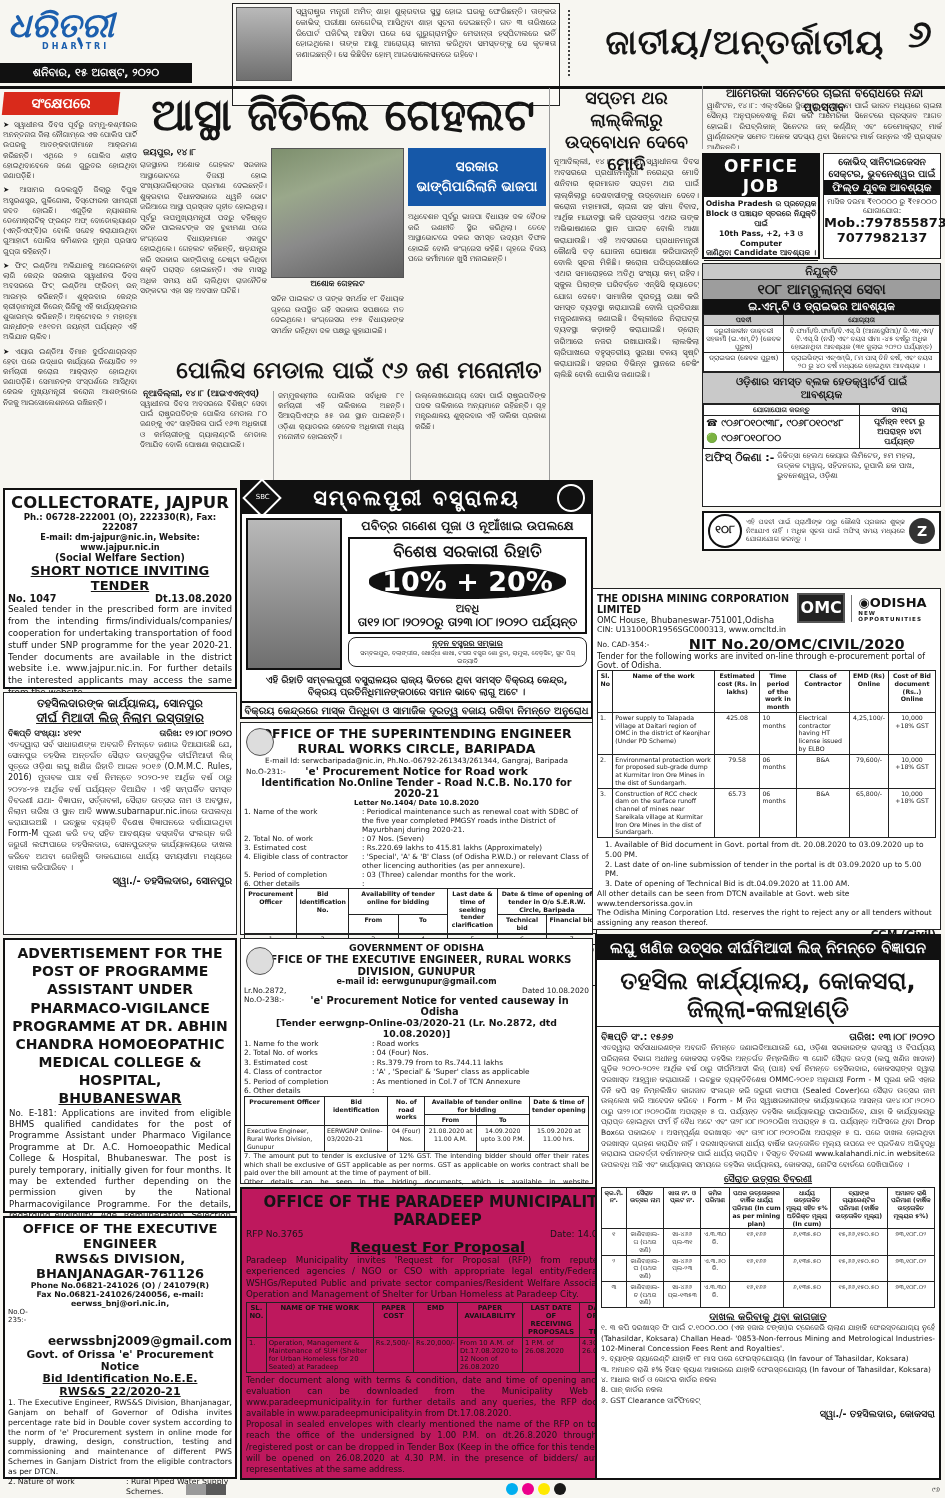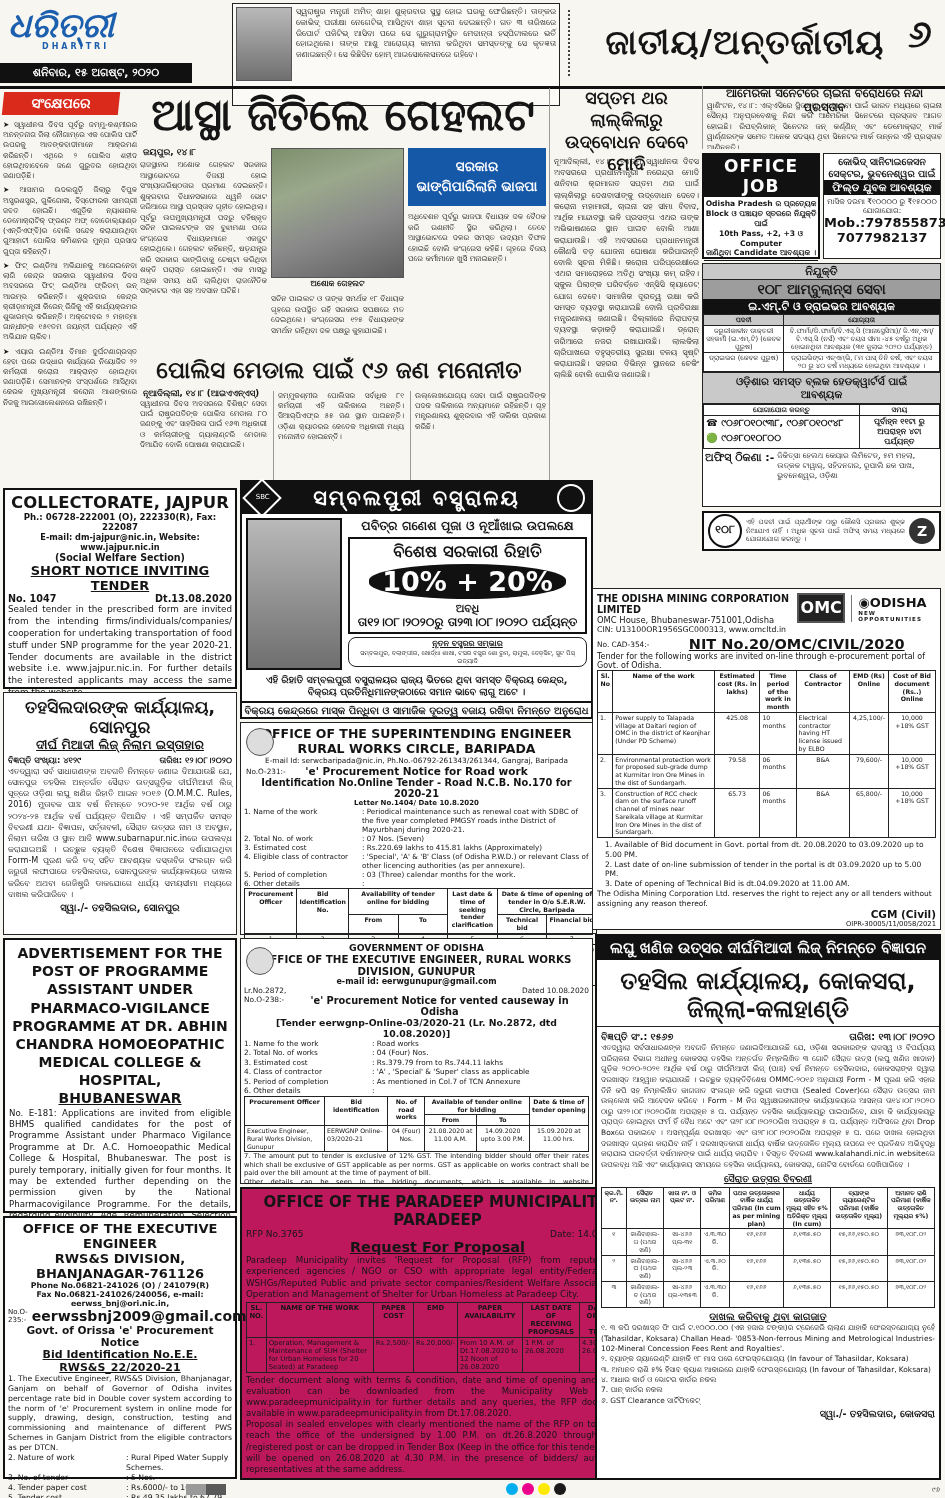--- a/index.html
+++ b/index.html
@@ -60,21 +60,21 @@
   <div class="abs just" style="left:140px;top:160px;width:127px;height:196px;font-size:7.5px;line-height:1.4;overflow:hidden;">ରାଜସ୍ଥାନର ଅଶୋକ ଗେହଲଟ ସରକାର ଆସ୍ଥାଭୋଟରେ ବିଜୟୀ ହୋଇ ସଂଖ୍ୟାଗରିଷ୍ଠତାର ପ୍ରମାଣ ଦେଇଛନ୍ତି। ଶୁକ୍ରବାର ବିଧାନସଭାରେ ଧ୍ୱନି ଭୋଟ ଜରିଆରେ ଆସ୍ଥା ପ୍ରସ୍ତାବ ଗୃହୀତ ହୋଇଥିଲା। ପୂର୍ବରୁ ଉପମୁଖ୍ୟମନ୍ତ୍ରୀ ପଦରୁ ବହିଷ୍କୃତ ସଚିନ ପାଇଲଟଙ୍କ ସହ ବୁଝାମଣା ପରେ କଂଗ୍ରେସ ବିଧାୟକମାନେ ଏକଜୁଟ ହୋଇଥିଲେ। ଗେହଲଟ କହିଛନ୍ତି, ଷଡ଼ଯନ୍ତ୍ର କରି ସରକାର ଭାଙ୍ଗିବାକୁ ଚେଷ୍ଟା କରିଥିବା ଶକ୍ତି ପରାସ୍ତ ହୋଇଛନ୍ତି। ଏକ ମାସରୁ ଅଧିକ ସମୟ ଧରି ଚାଲିଥିବା ରାଜନୈତିକ ସଙ୍କଟର ଏହା ସହ ଅବସାନ ଘଟିଛି।</div>
   <div class="abs photo" style="left:271px;top:148px;width:133px;height:130px;border:1px solid #555;"></div>
   <div class="abs ctr bold" style="left:271px;top:279px;width:133px;font-size:8px;">ଅଶୋକ ଗେହଲଟ</div>
   <div class="abs ctr" style="left:408px;top:148px;width:138px;height:58px;background:#1658a8;color:#fff;font-weight:bold;font-size:13.5px;line-height:1.5;padding-top:8px;">
     <div>ସରକାର</div>
     <div>ଭାଙ୍ଗିପାରିଲାନି ଭାଜପା</div>
   </div>
   <div class="abs just" style="left:408px;top:212px;width:138px;height:144px;font-size:7.5px;line-height:1.4;overflow:hidden;">ଅଧିବେଶନ ପୂର୍ବରୁ ଭାଜପା ବିଧାୟକ ଦଳ ବୈଠକ କରି ରଣନୀତି ସ୍ଥିର କରିଥିଲା। ତେବେ ଆସ୍ଥାଭୋଟରେ ଦଳର ସମସ୍ତ ଉଦ୍ୟମ ବିଫଳ ହୋଇଛି ବୋଲି କଂଗ୍ରେସ କହିଛି। ଗୃହରେ ବିଜୟ ପରେ କର୍ମୀମାନେ ଖୁସି ମନାଇଛନ୍ତି।</div>
   <div class="abs just" style="left:271px;top:294px;width:133px;height:62px;font-size:7.5px;line-height:1.4;overflow:hidden;">ସଚିନ ପାଇଲଟ ଓ ତାଙ୍କ ସମର୍ଥକ ୧୮ ବିଧାୟକ ଗୃହରେ ଉପସ୍ଥିତ ରହି ସରକାର ସପକ୍ଷରେ ମତ ଦେଇଥିଲେ। କଂଗ୍ରେସର ୧୨୫ ବିଧାୟକଙ୍କ ସମର୍ଥନ ରହିଥିବା ଦଳ ପକ୍ଷରୁ କୁହାଯାଇଛି।</div>
 
-  <div class="abs ctr" style="left:136px;top:357px;width:406px;font-size:23px;font-weight:bold;">ପୋଲିସ ମେଡାଲ ପାଇଁ ୯୬ ଜଣ ମନୋନୀତ</div>
+  <div class="abs ctr" style="left:156px;top:357px;width:406px;font-size:23px;font-weight:bold;">ପୋଲିସ ମେଡାଲ ପାଇଁ ୯୬ ଜଣ ମନୋନୀତ</div>
   <div class="abs bold" style="left:143px;top:388px;font-size:8.5px;">ନୂଆଦିଲ୍ଲୀ, ୧୪।୮ (ଆଇଏଏନ୍‌ଏସ୍)</div>
   <div class="abs just" style="left:140px;top:399px;width:127px;height:84px;font-size:7.4px;line-height:1.38;overflow:hidden;">ସ୍ୱାଧୀନତା ଦିବସ ଅବସରରେ ବିଶିଷ୍ଟ ସେବା ପାଇଁ ରାଷ୍ଟ୍ରପତିଙ୍କ ପୋଲିସ ମେଡାଲ ୮୦ ଜଣଙ୍କୁ ଏବଂ ସାହସିକତା ପାଇଁ ୧୬୩ ଅଧିକାରୀ ଓ କର୍ମଚାରୀଙ୍କୁ ଗ୍ୟାଲାଣ୍ଟରି ମେଡାଲ ଦିଆଯିବ ବୋଲି ଘୋଷଣା କରାଯାଇଛି।</div>
   <div class="abs just colrule" style="left:273px;top:391px;width:131px;height:92px;font-size:7.4px;line-height:1.38;overflow:hidden;padding-left:4px;">ଜମ୍ମୁକଶ୍ମୀର ପୋଲିସର ସର୍ବାଧିକ ୮୧ କର୍ମଚାରୀ ଏହି ତାଲିକାରେ ଅଛନ୍ତି। ସିଆର୍‌ପିଏଫ୍‌ର ୫୫ ଜଣ ସ୍ଥାନ ପାଇଛନ୍ତି। ଓଡ଼ିଶା କ୍ୟାଡରର କେତେକ ଅଧିକାରୀ ମଧ୍ୟ ମନୋନୀତ ହୋଇଛନ୍ତି।</div>
   <div class="abs just colrule" style="left:410px;top:391px;width:136px;height:92px;font-size:7.4px;line-height:1.38;overflow:hidden;padding-left:4px;">ଉଲ୍ଲେଖଯୋଗ୍ୟ ସେବା ପାଇଁ ରାଷ୍ଟ୍ରପତିଙ୍କ ପଦକ ତାଲିକାରେ ଅନ୍ୟମାନେ ରହିଛନ୍ତି। ଗୃହ ମନ୍ତ୍ରଣାଳୟ ଶୁକ୍ରବାର ଏହି ତାଲିକା ପ୍ରକାଶ କରିଛି।</div>
 
   <div class="abs ctr colrule" style="left:549px;top:88px;width:150px;font-size:17.5px;font-weight:bold;line-height:1.25;padding-left:4px;">ସପ୍ତମ ଥର ଲାଲ୍‌କିଲାରୁ ଉଦ୍‌ବୋଧନ ଦେବେ ମୋଦି</div>
   <div class="abs just colrule" style="left:549px;top:156px;width:150px;height:428px;font-size:7.9px;line-height:1.42;overflow:hidden;padding-left:4px;">ନୂଆଦିଲ୍ଲୀ, ୧୪।୮: ୭୪ତମ ସ୍ୱାଧୀନତା ଦିବସ ଅବସରରେ ପ୍ରଧାନମନ୍ତ୍ରୀ ନରେନ୍ଦ୍ର ମୋଦି ଶନିବାର କ୍ରମାଗତ ସପ୍ତମ ଥର ପାଇଁ ଲାଲ୍‌କିଲାରୁ ଦେଶବାସୀଙ୍କୁ ଉଦ୍‌ବୋଧନ ଦେବେ। କରୋନା ମହାମାରୀ, ଚାଇନା ସହ ସୀମା ବିବାଦ, ଆର୍ଥିକ ମାନ୍ଦାବସ୍ଥା ଭଳି ପ୍ରସଙ୍ଗ ଏଥର ତାଙ୍କ ଅଭିଭାଷଣରେ ସ୍ଥାନ ପାଇବ ବୋଲି ଆଶା କରାଯାଉଛି। ଏହି ଅବସରରେ ପ୍ରଧାନମନ୍ତ୍ରୀ କୌଣସି ବଡ଼ ଯୋଜନା ଘୋଷଣା କରିପାରନ୍ତି ବୋଲି ସୂଚନା ମିଳିଛି। କରୋନା ପରିପ୍ରେକ୍ଷୀରେ ଏଥର ସମାରୋହରେ ଅତିଥି ସଂଖ୍ୟା କମ୍ ରହିବ। ସ୍କୁଲ ପିଲାଙ୍କ ପରିବର୍ତ୍ତେ ଏନ୍‌ସିସି କ୍ୟାଡେଟ୍ ଯୋଗ ଦେବେ। ସାମାଜିକ ଦୂରତ୍ୱ ରକ୍ଷା କରି ସମସ୍ତ ବ୍ୟବସ୍ଥା କରାଯାଇଛି ବୋଲି ପ୍ରତିରକ୍ଷା ମନ୍ତ୍ରଣାଳୟ ଜଣାଇଛି। ଦିଲ୍ଲୀରେ ନିରାପତ୍ତା ବ୍ୟବସ୍ଥା କଡ଼ାକଡ଼ି କରାଯାଇଛି। ଡ୍ରୋନ୍ ଜରିଆରେ ନଜର ରଖାଯାଉଛି। ଲାଲକିଲା ଚାରିପାଖରେ ବହୁସ୍ତରୀୟ ସୁରକ୍ଷା ବଳୟ ସୃଷ୍ଟି କରାଯାଇଛି। ସହରର ବିଭିନ୍ନ ସ୍ଥାନରେ ଚେକିଂ ଚାଲିଛି ବୋଲି ପୋଲିସ ଜଣାଇଛି।</div>
 
   <div class="abs ctr bold colrule" style="left:702px;top:86px;width:240px;font-size:11.5px;padding-left:4px;">ଆମେରିକା ସିନେଟରେ ଚାଇନା ବିରୋଧରେ ନିନ୍ଦା ପ୍ରସ୍ତାବ</div>
   <div class="abs just colrule" style="left:702px;top:101px;width:240px;height:48px;font-size:7.7px;line-height:1.35;overflow:hidden;padding-left:4px;">ୱାଶିଂଟନ, ୧୪।୮: ଏଲ୍‌ଏସିରେ ସ୍ଥିତାବସ୍ଥା ବଦଳାଇବା ପାଇଁ ଭାରତ ମଧ୍ୟରେ ଚାଇନା ସୈନ୍ୟ ଅନୁପ୍ରବେଶକୁ ନିନ୍ଦା କରି ଆମେରିକା ସିନେଟରେ ପ୍ରସ୍ତାବ ଆଗତ ହୋଇଛି। ରିପବ୍ଲିକାନ୍ ସିନେଟର ଜନ୍ କର୍ଣ୍ଣିନ୍ ଏବଂ ଡେମୋକ୍ରାଟ୍ ମାର୍କ ୱାର୍ଣ୍ଣରଙ୍କ ସମେତ ଅନେକ ସଦସ୍ୟ ଥିବା ସିନେଟର ମାର୍କ ଉନ୍ନର ଏହି ପ୍ରସ୍ତାବ ଆଣିଛନ୍ତି।</div>
@@ -182,28 +182,28 @@
           <div class="bold u" style="font-size:8px;">ନୂତନ ବସ୍ତ୍ରର ସମ୍ଭାର</div>
           <div style="font-size:6.2px;">ସମ୍ବଲପୁର, ବଲାଙ୍ଗୀର, ଖୋର୍ଦ୍ଧା ଶାଖା, ଟସର ବସ୍ତ୍ର ଶୋ ରୁମ୍, ରାମୁଲା, ବେଡ଼ସିଟ୍, ସୁଟ ପିସ୍ ଇତ୍ୟାଦି</div>
         </div>
       </div>
     </div>
     <div class="ctr bold" style="font-size:9.6px;padding:0 8px;">ଏହି ରିହାତି ସମ୍ବଲପୁରୀ ବସ୍ତ୍ରାଳୟର ରାଜ୍ୟ ଭିତରେ ଥିବା ସମସ୍ତ ବିକ୍ରୟ କେନ୍ଦ୍ର, ବିକ୍ରୟ ପ୍ରତିନିଧିମାନଙ୍କଠାରେ ସମାନ ଭାବେ ଲାଗୁ ଅଟେ ।</div>
     <div class="ctr bold" style="font-size:10px;border-top:2px solid #111;margin-top:3px;padding:2px 0;">ବିକ୍ରୟ କେନ୍ଦ୍ରରେ ମାସ୍କ ପିନ୍ଧିବା ଓ ସାମାଜିକ ଦୂରତ୍ୱ ବଜାୟ ରଖିବା ନିମନ୍ତେ ଅନୁରୋଧ</div>
   </div>
 
   <div class="abs b1" style="left:3px;top:692px;width:234px;height:243px;padding:4px;background:#fff;">
-    <div class="ctr bold" style="font-size:17px;text-align:center;">ତହସିଲଦାରଙ୍କ କାର୍ଯ୍ୟାଳୟ, ସୋନପୁର</div>
+    <div class="ctr bold" style="font-size:11px;text-align:center;">ତହସିଲଦାରଙ୍କ କାର୍ଯ୍ୟାଳୟ, ସୋନପୁର</div>
     <div class="ctr bold u" style="font-size:12.5px;">ଦୀର୍ଘ ମିଆଦୀ ଲିଜ୍ ନିଲାମ ଇସ୍ତାହାର</div>
     <div class="flexrow bold" style="font-size:8.4px;margin-top:2px;">
       <span>ବିଜ୍ଞପ୍ତି ସଂଖ୍ୟା: ୪୧୨୯</span>
       <span>ତାରିଖ: ୧୨।୦୮।୨୦୨୦</span>
     </div>
     <div class="just" style="font-size:8.1px;line-height:1.38;">ଏତଦ୍ୱାରା ସର୍ବ ସାଧାରଣଙ୍କ ଅବଗତି ନିମନ୍ତେ ଜଣାଇ ଦିଆଯାଉଛି ଯେ, ସୋନପୁର ତହସିଲ ଅନ୍ତର୍ଗତ ସୈରାତ ଉତ୍ସଗୁଡ଼ିକ ଦୀର୍ଘମିଆଦୀ ଲିଜ୍ ସୂତ୍ରେ ଓଡ଼ିଶା ଲଘୁ ଖଣିଜ ରିହାତି ଆଇନ ୨୦୧୬ (O.M.M.C. Rules, 2016) ମୁତାବକ ପାଞ୍ଚ ବର୍ଷ ନିମନ୍ତେ ୨୦୨୦-୨୧ ଆର୍ଥିକ ବର୍ଷ ଠାରୁ ୨୦୨୪-୨୫ ଆର୍ଥିକ ବର୍ଷ ପର୍ଯ୍ୟନ୍ତ ଦିଆଯିବ । ଏହି ସମ୍ପର୍କିତ ସମସ୍ତ ବିବରଣୀ ଯଥା- ବିଜ୍ଞାପନ, ସର୍ତ୍ତାବଳୀ, ସୈରାତ ଉତ୍ସର ନାମ ଓ ଅବସ୍ଥାନ, ନିଲାମ ତାରିଖ ଓ ସ୍ଥାନ ଆଦି www.subarnapur.nic.inରେ ଉପଲବ୍ଧ କରାଯାଇଅଛି । ଇଚ୍ଛୁକ ବ୍ୟକ୍ତି ବିଶେଷ ବିଜ୍ଞାପନରେ ଦର୍ଶାଯାଇଥିବା Form-M ପୂରଣ କରି ତଦ୍ ସହିତ ଆବଶ୍ୟକ ଦସ୍ତାବିଜ ସଂଲଗ୍ନ କରି ଜରୁରୀ ଲଫାପାରେ ତହସିଲଦାର, ସୋନପୁରଙ୍କ କାର୍ଯ୍ୟାଳୟରେ ଦାଖଲ କରିବେ ଅଥବା ରେଜିଷ୍ଟ୍ରି ଡାକଯୋଗେ ଧାର୍ଯ୍ୟ ସମୟସୀମା ମଧ୍ୟରେ ଦାଖଲ କରିପାରିବେ ।</div>
-    <div class="rt bold" style="font-size:10px;margin-top:2px;text-align:center;">ସ୍ୱା./- ତହସିଲଦାର, ସୋନପୁର</div>
+    <div class="rt bold" style="font-size:10px;margin-top:2px;">ସ୍ୱା./- ତହସିଲଦାର, ସୋନପୁର</div>
   </div>
 
   <div class="abs b1" style="left:240px;top:722px;width:353px;height:213px;padding:3px;background:#fff;">
     <div style="position:absolute;left:5px;top:5px;width:26px;height:26px;border:1px solid #555;border-radius:50%;background:#ddd;"></div>
     <div class="ctr bold" style="font-size:12.5px;">OFFICE OF THE SUPERINTENDING ENGINEER</div>
     <div class="ctr bold" style="font-size:12.5px;">RURAL WORKS CIRCLE, BARIPADA</div>
     <div class="ctr" style="font-size:7.3px;">E-mail Id: serwcbaripada@nic.in, Ph.No.-06792-261343/261344, Gangraj, Baripada</div>
     <div style="position:absolute;left:5px;top:44px;font-size:7.3px;">No.O-231:-</div>
     <div class="ctr bold" style="font-size:10.5px;">'e' Procurement Notice for Road work</div>
     <div class="ctr bold" style="font-size:9.8px;">Identification No.Online Tender - Road N.C.B. No.170 for 2020-21</div>
@@ -386,21 +386,21 @@
 
   </div>
 
   <div class="abs b2" style="left:3px;top:1216px;width:234px;height:263px;padding:3px;background:#fff;">
     <div class="ctr bold" style="font-size:13px;">OFFICE OF THE EXECUTIVE ENGINEER</div>
     <div class="ctr bold" style="font-size:13px;">RWS&amp;S DIVISION, BHANJANAGAR-761126</div>
     <div class="ctr bold" style="font-size:7.8px;">Phone No.06821-241026 (O) / 241079(R)</div>
     <div class="ctr bold" style="font-size:7.8px;">Fax No.06821-241026/240056, e-mail: eerwss_bnj@ori.nic.in,</div>
     <div style="display:flex;gap:4px;">
       <span style="font-size:7px;">No.O-235:-</span>
-      <span class="bold ctr" style="font-size:14px;flex:1;">eerwssbnj2009@gmail.com</span>
+      <span class="bold ctr" style="font-size:12px;flex:1;margin-top:26px;">eerwssbnj2009@gmail.com</span>
     </div>
     <div class="ctr bold" style="font-size:10.6px;">Govt. of Orissa 'e' Procurement Notice</div>
     <div class="ctr bold u" style="font-size:11px;">Bid Identification No.E.E. RWS&amp;S_22/2020-21</div>
     <div class="just" style="font-size:7.7px;line-height:1.28;">1. The Executive Engineer, RWS&amp;S Division, Bhanjanagar, Ganjam on behalf of Governor of Odisha invites percentage rate bid in Double cover system according to the norm of 'e' Procurement system in online mode for supply, drawing, design, construction, testing and commissioning and maintenance of different PWS Schemes in Ganjam District from the eligible contractors as per DTCN.</div>
     <div style="font-size:7.7px;line-height:1.3;">
       <div style="display:flex;">
           <span style="width:118px;flex:0 0 auto;">2. Nature of work</span>
           <span>: Rural Piped Water Supply Schemes.</span>
         </div>
       <div style="display:flex;">
@@ -476,20 +476,21 @@
             <td>06 months</td>
         <td class="ctr">B&amp;A</td>
             <td class="ctr">65,800/-</td>
         <td class="ctr">10,000 +18% GST</td>
       </tr>
     </tbody>
       </table>
     <div style="font-size:7.5px;line-height:1.3;margin-top:2px;padding-left:8px;">1.  Available of Bid document in Govt. portal from dt. 20.08.2020 to 03.09.2020 up to 5.00 PM.</div>
     <div style="font-size:7.5px;line-height:1.3;padding-left:8px;">2.  Last date of on-line submission of tender in the portal is dt  03.09.2020 up to 5.00 PM.</div>
     <div style="font-size:7.5px;line-height:1.3;padding-left:8px;">3.  Date of opening of Technical Bid is dt.04.09.2020 at 11.00 AM.</div>
+    <div style="font-size:7.5px;line-height:1.3;">All other details can be seen from DTCN available at Govt. web site www.tendersorissa.gov.in</div>
     <div style="font-size:7.5px;line-height:1.3;">The Odisha Mining Corporation Ltd. reserves the right to reject any or all tenders without assigning any reason thereof.</div>
     <div class="rt bold" style="font-size:10.5px;">CGM (Civil)</div>
     <div class="rt oipr">OIPR-30005/11/0058/2021</div>
   </div>
 
   <div class="abs b2" style="left:595px;top:934px;width:346px;height:546px;background:#fff;padding:0 4px 13px 4px;">
     <div class="ctr kicker" style="font-size:15px;padding:3px 0;margin:0 -4px;">ଲଘୁ ଖଣିଜ ଉତ୍ସର ଦୀର୍ଘମିଆଦୀ ଲିଜ୍ ନିମନ୍ତେ ବିଜ୍ଞାପନ</div>
     <div class="ctr bold" style="font-size:24px;padding:3px 0;border-bottom:1px solid #222;margin:4px -4px;">ତହସିଲ କାର୍ଯ୍ୟାଳୟ, କୋକସରା, ଜିଲ୍ଲା-କଳାହାଣ୍ଡି</div>
     <div class="flexrow bold" style="font-size:9.6px;margin-top:2px;">
       <span>ବିଜ୍ଞପ୍ତି ସଂ.: ୧୫୬୭</span>
@@ -539,21 +540,21 @@
         <td class="ctr">୧୫,୬୬,୧୫୦.୫୦</td>
             <td class="ctr">୭୩,୧୦୮.୦୨</td>
       </tr>
     </tbody>
       </table>
     <div class="ctr bold u" style="font-size:10px;margin-top:3px;">ଦାଖଲ କରିବାକୁ ଥିବା କାଗଜାତ</div>
     <div class="just" style="font-size:7.4px;line-height:1.4;">୧. ୩ କପି ଦରଖାସ୍ତ ଫି ପାଇଁ ଟ.୧୦୦୦.୦୦ (ଏକ ହଜାର ଟଙ୍କା)ର ଟ୍ରେଜେରି ଚାଲାଣ ଯାହାକି ଫେରସ୍ତଯୋଗ୍ୟ ନୁହେଁ (Tahasildar, Koksara) Challan Head- '0853-Non-ferrous Mining and Metrological Industries-102-Mineral Concession Fees Rent and Royalties'.</div>
     <div style="font-size:7.4px;line-height:1.4;">୨. ବ୍ୟାଙ୍କ ଗ୍ୟାରେଣ୍ଟି ଯାହାକି ୧୮ ମାସ ପରେ ଫେରସ୍ତଯୋଗ୍ୟ (In favour of Tahasildar, Koksara)</div>
     <div style="font-size:7.4px;line-height:1.4;">୩. ଅମାନତ ରାଶି ୫% ହିସାବ କ୍ୟାଶ ଆକାରରେ ଯାହାକି ଫେରସ୍ତଯୋଗ୍ୟ (In favour of Tahasildar, Koksara)</div>
     <div style="font-size:7.4px;line-height:1.4;">୪. ଆଧାର କାର୍ଡ ଓ ଭୋଟର କାର୍ଡର ନକଲ</div>
-    <div style="font-size:7.4px;line-height:1.4;">7. ପାନ୍ କାର୍ଡର ନକଲ</div>
+    <div style="font-size:7.4px;line-height:1.4;">8. ପାନ୍ କାର୍ଡର ନକଲ</div>
     <div style="font-size:7.4px;line-height:1.4;">୬. GST Clearance ସାର୍ଟିଫିକେଟ୍</div>
     <div class="rt bold" style="font-size:9.6px;margin-top:2px;">ସ୍ୱା./- ତହସିଲଦାର, କୋକସରା</div>
   </div>
 
   <div class="abs" style="left:186px;top:1484px;width:20px;height:11px;background:#9a9a9a;"></div>
   <div class="abs" style="left:206px;top:1484px;width:20px;height:11px;background:#5a5a5a;"></div>
   <div class="abs" style="left:506px;top:1483px;width:12px;height:12px;border-radius:50%;background:#00aeef;"></div>
   <div class="abs" style="left:522px;top:1483px;width:12px;height:12px;border-radius:50%;background:#ec008c;"></div>
   <div class="abs" style="left:538px;top:1483px;width:12px;height:12px;border-radius:50%;background:#ffe900;"></div>
   <div class="abs" style="left:554px;top:1483px;width:12px;height:12px;border-radius:50%;background:#1a1a1a;"></div>

